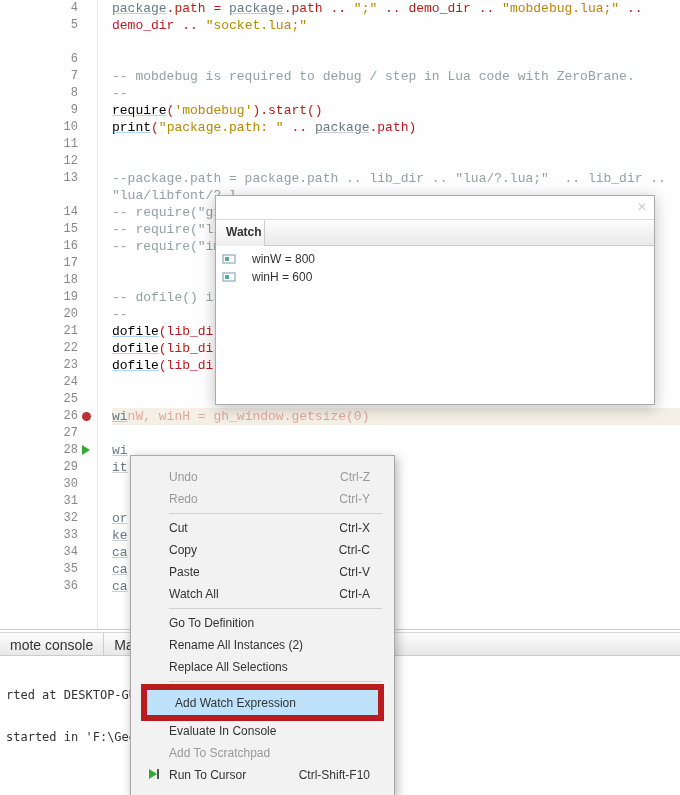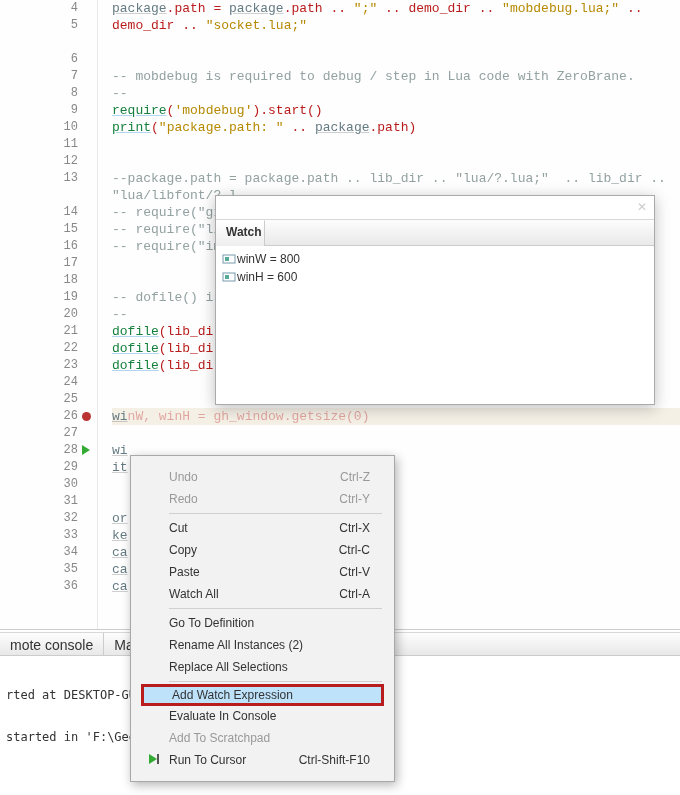--- a/index.html
+++ b/index.html
@@ -67,21 +67,21 @@
     right: 0;
     overflow: hidden;
   }
   .code-line {
     height: 17px;
     line-height: 17px;
     white-space: pre;
     font-size: 13px;
   }
   .hl-line { background: #f5f0e6; }
-  .tok-fn { color: #15803d; text-decoration: underline; text-decoration-color: rgba(38,139,210,0.35); }
+  .tok-fn { color: #000000; text-decoration: underline; text-decoration-color: rgba(38,139,210,0.35); }
   .tok-str { color: #b58900; }
   .tok-com { color: #93a1a1; }
   .tok-id { color: #b91c1c; }
   .tok-var { color: #657b83; text-decoration: underline; text-decoration-color: rgba(100,100,100,0.3);}
 
   
   .watch-window {
     position: absolute;
     left: 215px;
     top: 195px;
@@ -125,21 +125,21 @@
     height: 26px;
   }
   .watch-body {
     padding: 4px 6px;
     font-size: 12px;
     color: #333;
   }
   .watch-item {
     display: flex;
     align-items: center;
-    gap: 1px;
+    gap: 16px;
     height: 18px;
   }
   .watch-item svg { flex: 0 0 auto; }
 
   
   .context-menu {
     position: absolute;
     left: 130px;
     top: 455px;
     width: 265px;
@@ -162,22 +162,22 @@
   }
   .menu-item .shortcut {
     position: absolute;
     right: 14px;
     color: #333;
   }
   .menu-item.disabled { color: #999; }
   .menu-item.disabled .shortcut { color: #999; }
   .menu-item.highlight {
     background: #bfe2fb;
-    border: 3px solid #b91c1c;
-    height: 22px;
+    border: 6px solid #b91c1c;
+    height: 37px;
     margin: -1px 0;
   }
   .menu-sep {
     height: 1px;
     margin: 3px 2px 3px 28px;
     background: #d0d0d0;
   }
   .menu-icon {
     position: absolute;
     left: 6px;

